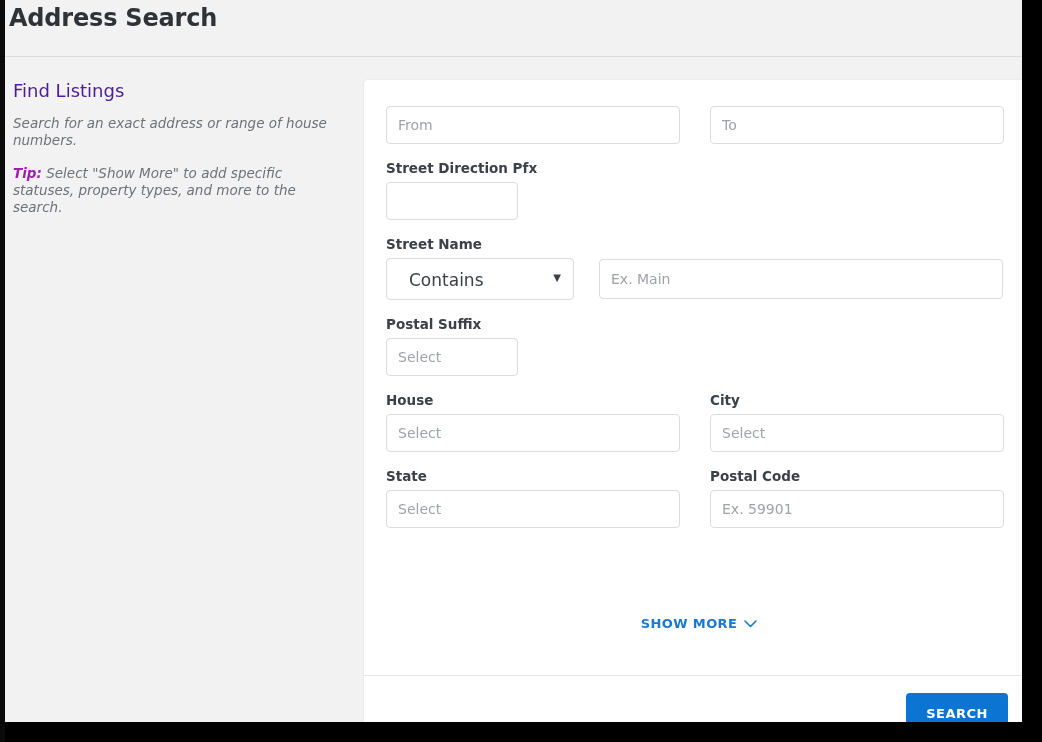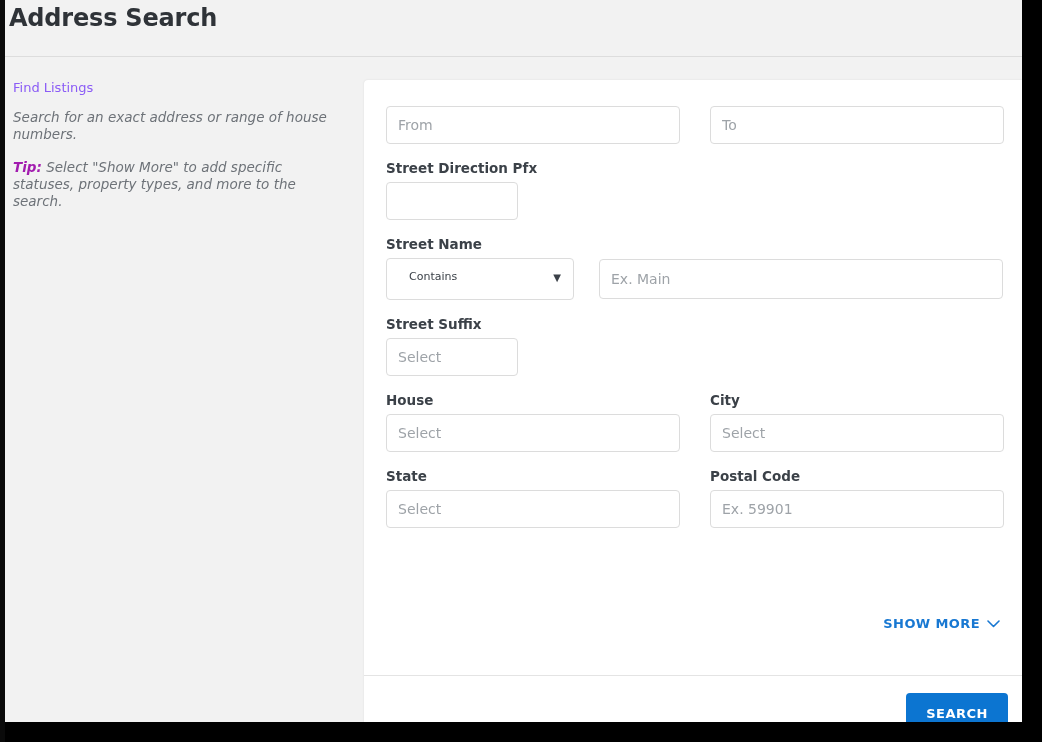--- a/index.html
+++ b/index.html
@@ -65,23 +65,23 @@
   }
 
   
   #sidebar {
     position: absolute; left: 0; top: 0;
     width: 359px; height: 664px;
     background: #f2f2f2;
     padding: 22px 8px 0 8px;
   }
   #sidebar-heading {
-    font-size: 13px;
+    font-size: 18px;
     font-weight: normal;
-    color: #8b5cf6;
+    color: #4c1d95;
     margin: 0 0 14px 0;
   }
   .sidebar-para {
     font-size: 13.5px;
     line-height: 17px;
     color: #6d7278;
     margin: 0 0 16px 0;
     max-width: 320px;
     font-style: italic;
   }
@@ -152,40 +152,40 @@
     position: relative;
     width: 188px;
     height: 42px;
     border: 1px solid #dcdcdc;
     border-radius: 4px;
     background: #ffffff;
   }
   .combo .combo-value {
     position: absolute;
     left: 22px; top: 11px;
-    font-size: 11px;
+    font-size: 17px;
     color: #3b4148;
   }
   .combo .combo-arrow {
     position: absolute;
     right: 12px; top: 14px;
     font-size: 10px;
     color: #3b4148;
     line-height: 1;
   }
 
   .street-row { display: flex; align-items: flex-start; gap: 25px; }
   .street-row .inp.w-street { height: 40px; margin-top: 1px; }
 
   
   #show-more-wrap {
     position: absolute;
-    left: 0; top: 533px;
+    left: 17px; top: 533px;
     width: 636px;
-    text-align: right;
+    text-align: center;
   }
   #show-more {
     display: inline-flex;
     align-items: center;
     gap: 7px;
     font-size: 13px;
     font-weight: bold;
     letter-spacing: 0.4px;
     color: #1878d2;
     cursor: pointer;
@@ -261,21 +261,21 @@
             <div class="street-row">
               <div class="combo">
                 <span class="combo-value">Contains</span>
                 <span class="combo-arrow">▼</span>
               </div>
               <input class="inp w-street" type="text" placeholder="Ex. Main" style="">
             </div>
           </div>
 
           <div class="group">
-            <label class="field-label">Street Suffix</label>
+            <label class="field-label">Postal Suffix</label>
             <input class="inp w-suffix" type="text" placeholder="Select" style="">
           </div>
 
           <div class="row">
             <div class="col-half group">
               <label class="field-label">House</label>
               <input class="inp" type="text" placeholder="Select" style="">
             </div>
             <div class="col-half group">
               <label class="field-label">City</label>

